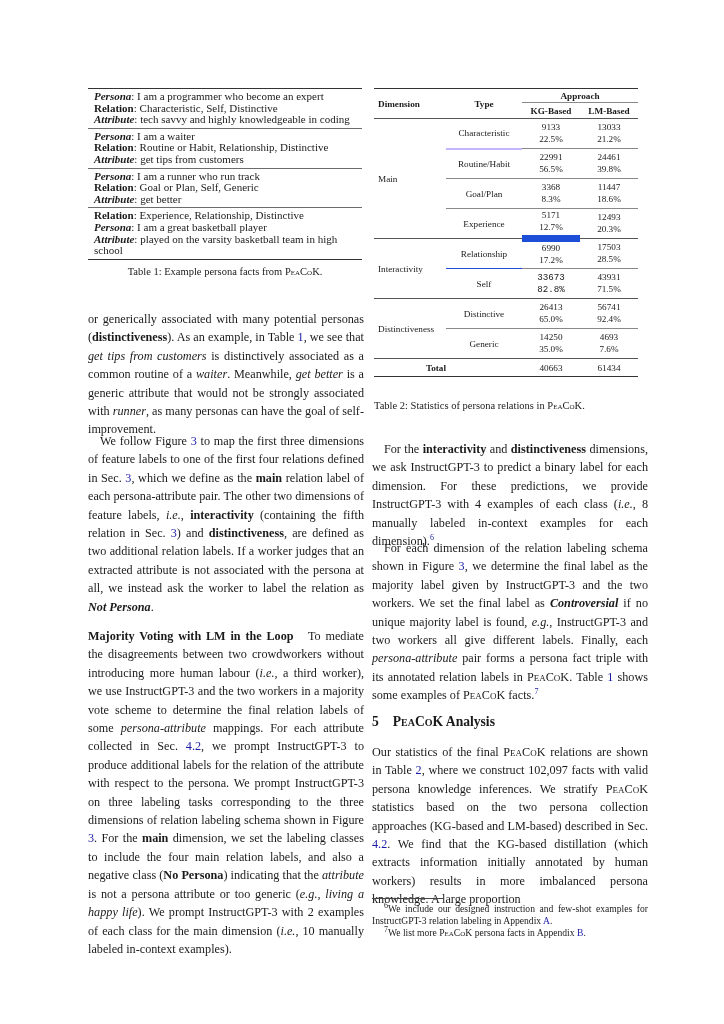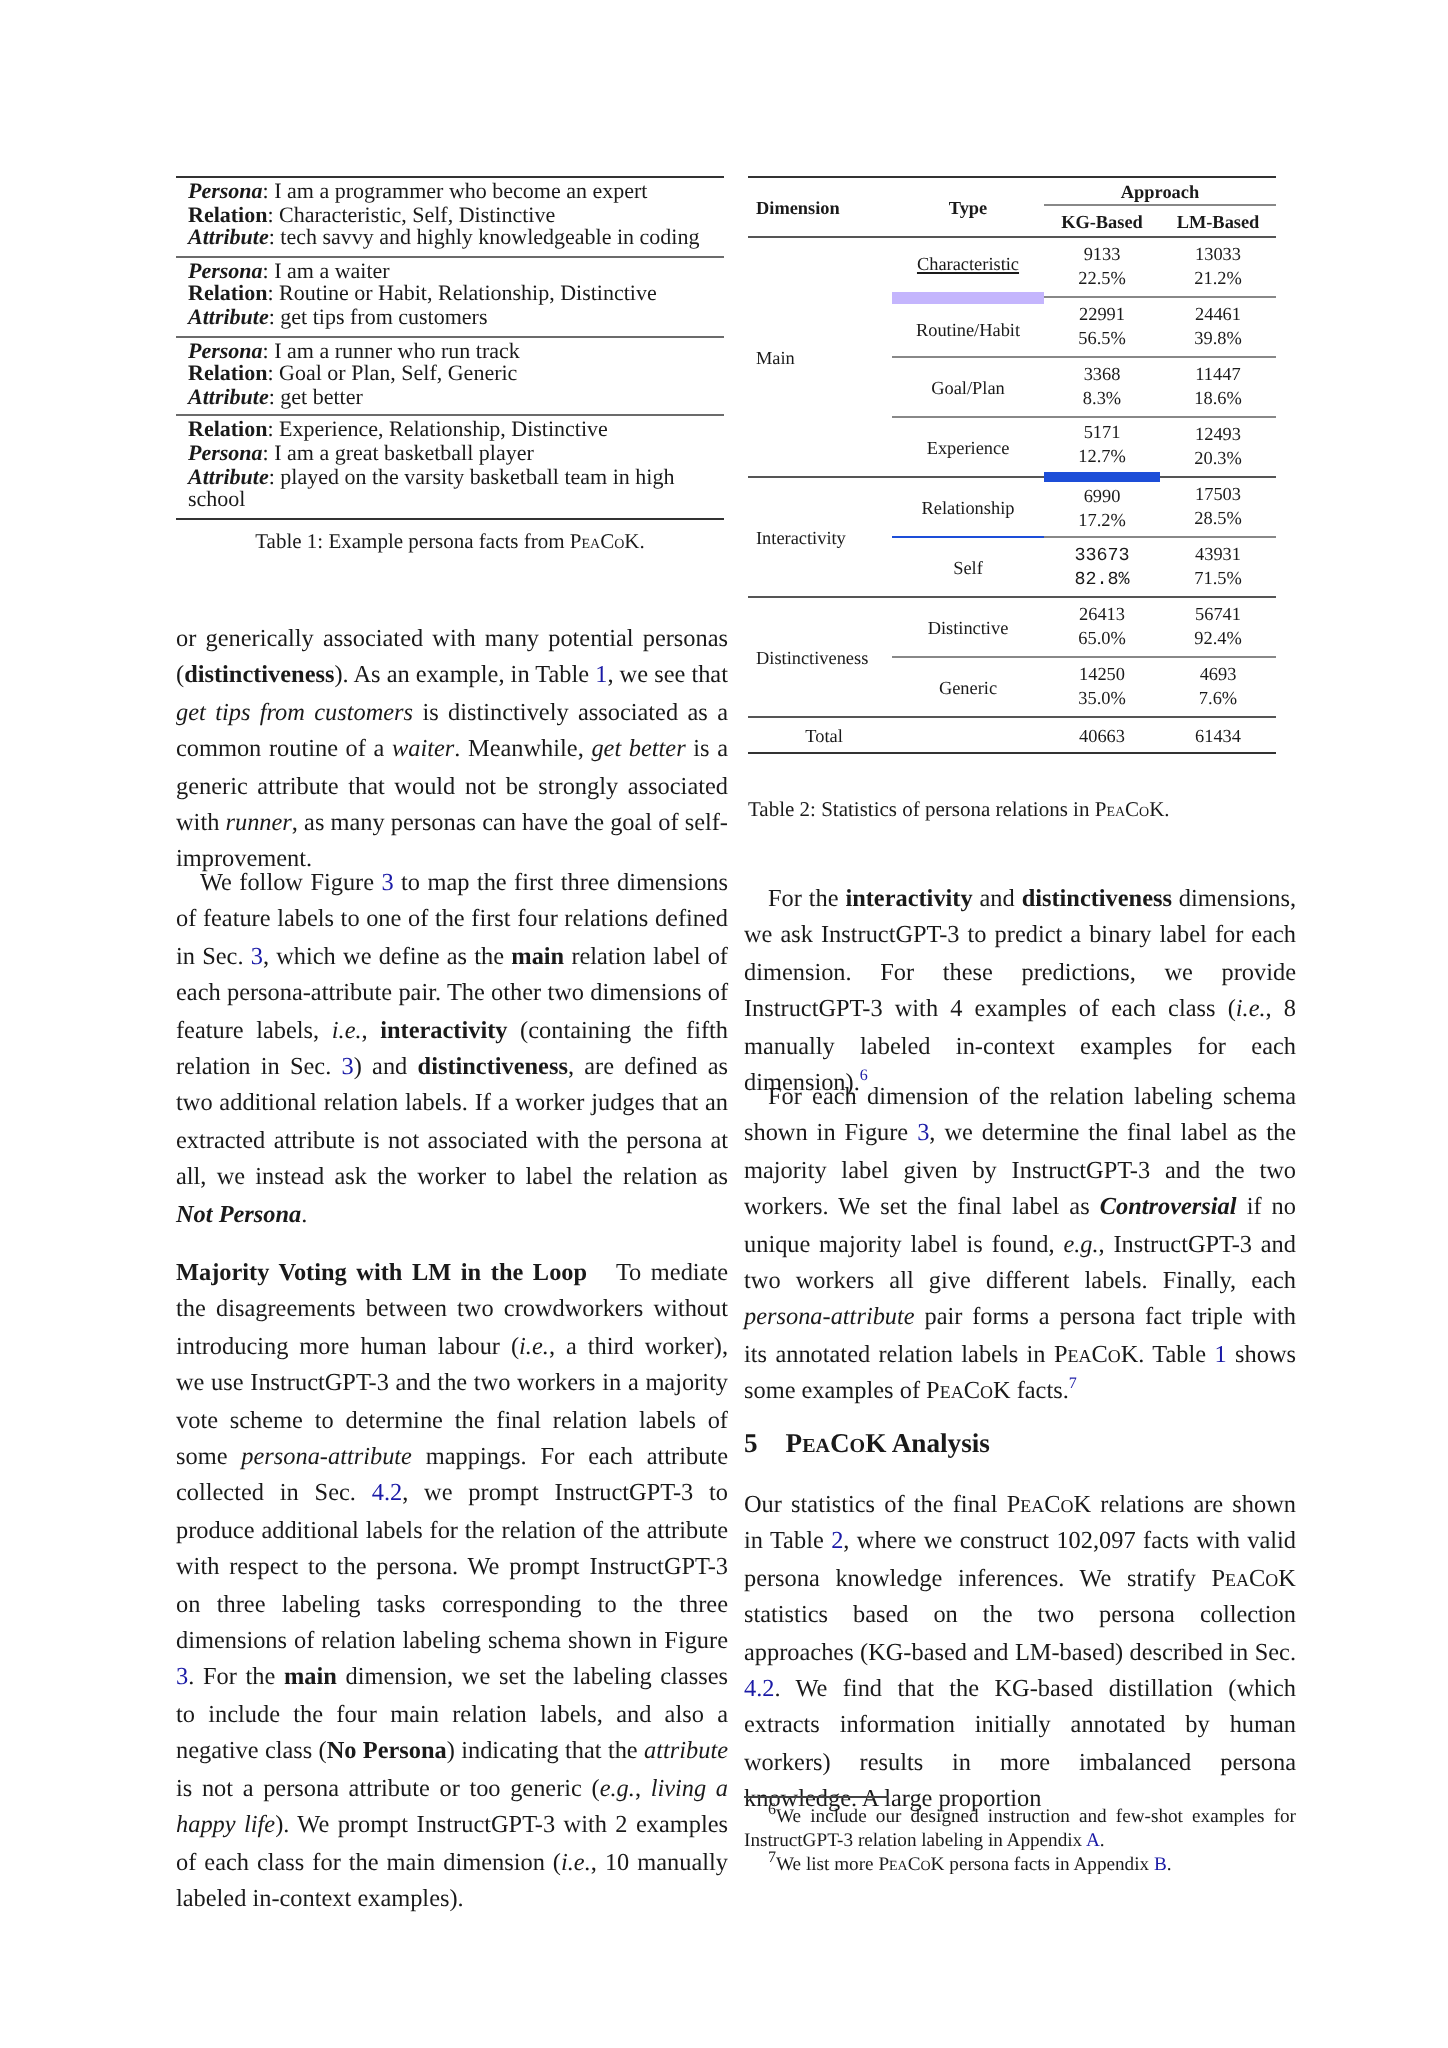--- a/index.html
+++ b/index.html
@@ -82,21 +82,21 @@
     <th rowspan="2" style="border-bottom:1px solid #555;">Type</th>
     <th colspan="2" style="border-bottom:1px solid #888;">Approach</th>
   </tr>
   <tr class="hdr" style="height:16px">
     <th style="border-bottom:1px solid #555;">KG-Based</th>
     <th style="border-bottom:1px solid #555;">LM-Based</th>
   </tr>
 
   <tr style="height:30px">
     <td rowspan="4" style="text-align:left;padding-left:4px;border-bottom:1px solid #555;">Main</td>
-    <td style="border-bottom:6px solid #c4b5fd;text-decoration:underline;">Characteristic</td>
+    <td style="border-bottom:2px solid #c4b5fd;">Characteristic</td>
     <td class="num" style="border-bottom:1px solid #888;">
           <div>9133</div>
           <div>22.5%</div>
         </td>
     <td class="num" style="border-bottom:1px solid #888;">
           <div>13033</div>
           <div>21.2%</div>
         </td>
   </tr>
   <tr style="height:30px">
@@ -116,21 +116,21 @@
           <div>3368</div>
           <div>8.3%</div>
         </td>
     <td class="num" style="border-bottom:1px solid #888;">
           <div>11447</div>
           <div>18.6%</div>
         </td>
   </tr>
   <tr style="height:30px">
     <td style="border-bottom:1px solid #555;">Experience</td>
-    <td class="num" style="border-bottom:5px solid #1d4ed8;">
+    <td class="num" style="border-bottom:7px solid #1d4ed8;">
           <div>5171</div>
           <div>12.7%</div>
         </td>
     <td class="num" style="border-bottom:1px solid #555;">
           <div>12493</div>
           <div>20.3%</div>
         </td>
   </tr>
 
   <tr style="height:30px">
@@ -175,21 +175,21 @@
           <div>14250</div>
           <div>35.0%</div>
         </td>
     <td class="num" style="border-bottom:1px solid #555;">
           <div>4693</div>
           <div>7.6%</div>
         </td>
   </tr>
 
   <tr style="height:18px">
-    <td style="text-align:center;padding-left:4px;font-weight:normal;border-bottom:1.8px solid #333;">Total</td>
+    <td style="text-align:right;padding-left:4px;font-weight:bold;border-bottom:1.8px solid #333;">Total</td>
     <td style="border-bottom:1.8px solid #333;"></td>
     <td style="border-bottom:1.8px solid #333;">40663</td>
     <td style="border-bottom:1.8px solid #333;">61434</td>
   </tr>
 </tbody>
   </table>
 <div id="t2cap"><span>Table 2: Statistics of persona relations in </span><span class="sc">PeaCoK</span><span>.</span></div>
 
 <div id="lc1" class="col">
   <p><span>or generically associated with many potential personas (</span><b>distinctiveness</b><span>). As an example, in Table </span><a class="ref">1</a><span>, we see that </span><i>get tips from customers</i><span> is distinctively associated as a common routine of a </span><i>waiter</i><span>. Meanwhile, </span><i>get better</i><span> is a generic attribute that would not be strongly associated with </span><i>runner</i><span>, as many personas can have the goal of self-improvement.</span></p>

